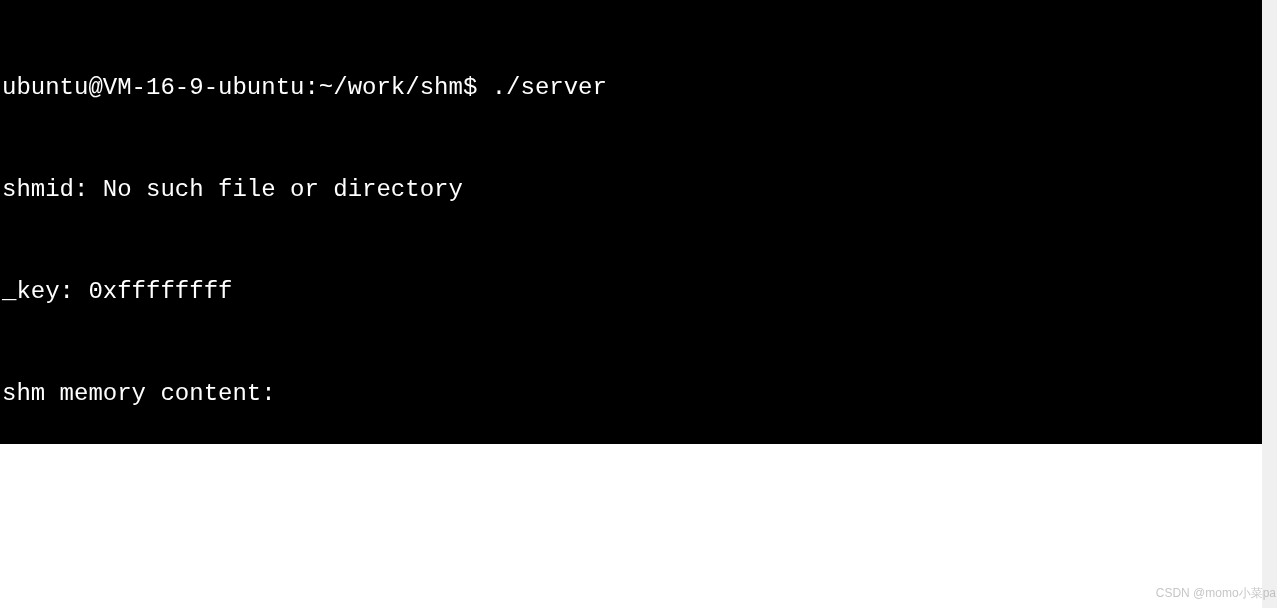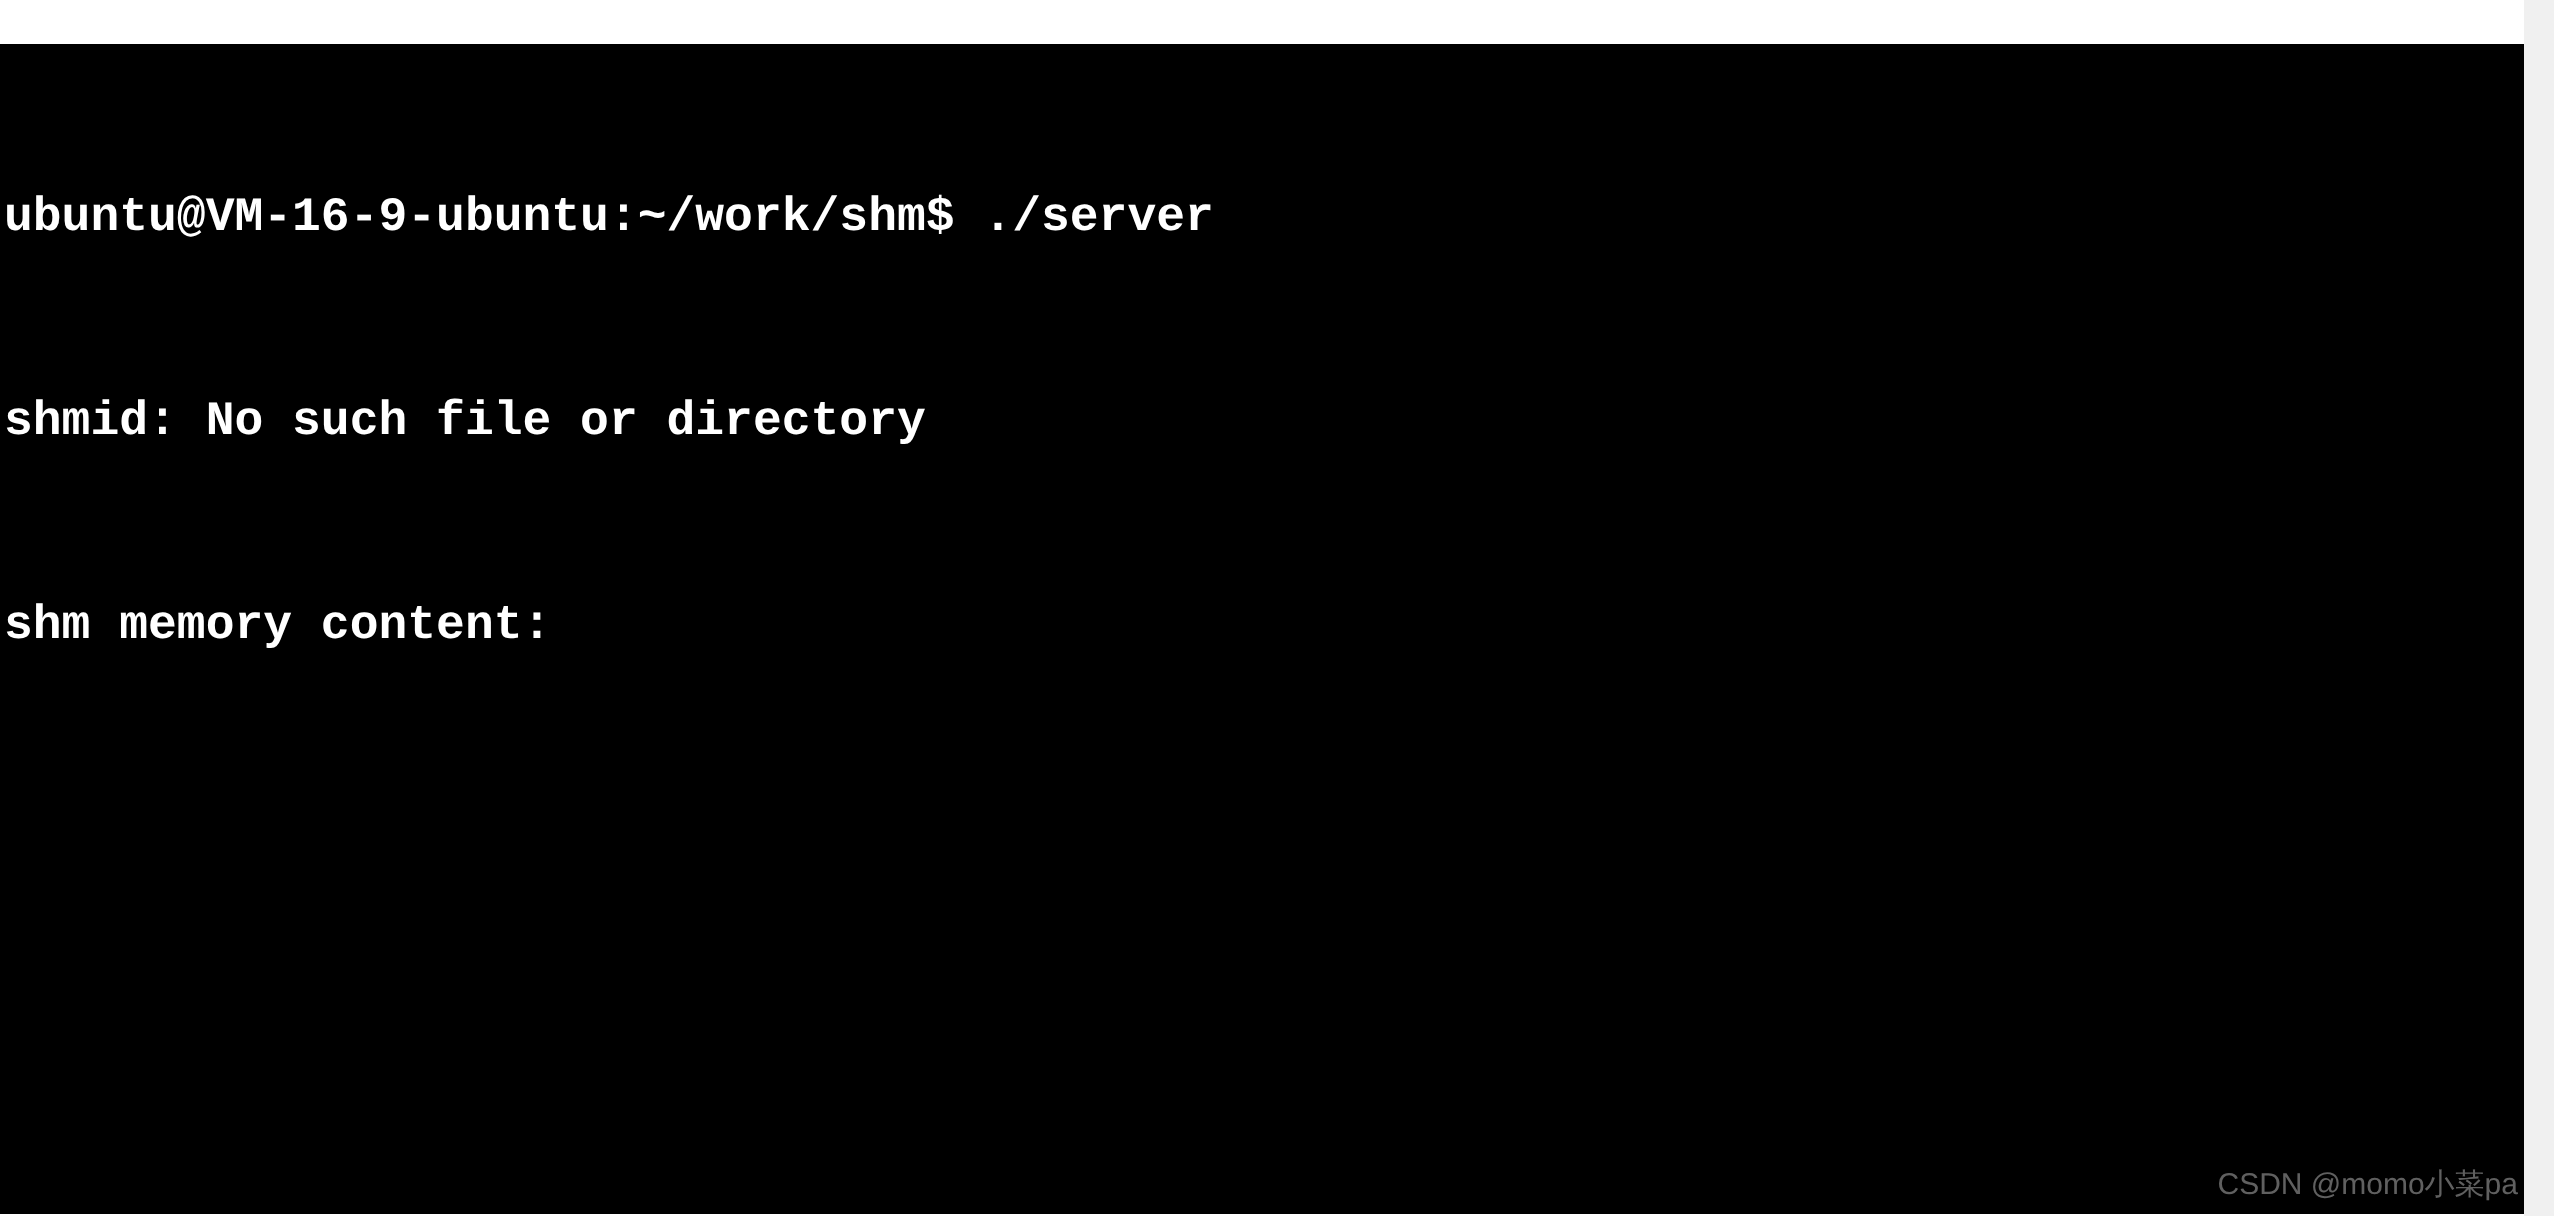--- a/index.html
+++ b/index.html
@@ -10,58 +10,58 @@
     body {
       width: 1277px;
       height: 608px;
       background: #ffffff;
       font-family: "Consolas", "Courier New", monospace;
       overflow: hidden;
       position: relative;
     }
     .terminal {
       width: 1262px;
-      height: 585px;
+      height: 444px;
       background: #000000;
       color: #ffffff;
       font-size: 24px;
       line-height: 34px;
       padding: 3px 2px;
       white-space: pre;
-      font-weight: bold;
+      font-weight: normal;
       overflow: hidden;
-      margin-top: 22px;
     }
     .line {
       display: block;
     }
     .watermark {
       position: absolute;
       bottom: 6px;
-      right: 18px;
+      right: 1px;
       color: rgba(160, 160, 160, 0.6);
       font-family: Arial, sans-serif;
-      font-size: 15px;
+      font-size: 12px;
       pointer-events: none;
     }
     .scrollbar-region {
       position: absolute;
       right: 0;
       top: 0;
       width: 15px;
       height: 608px;
       background: #f0f0f0;
     }
   </style>
 </head>
 <body>
 
 <div class="terminal">
   <span class="line"><span>ubuntu@VM-16-9-ubuntu:~/work/shm$ </span><span>./server</span></span>
   <span class="line">shmid: No such file or directory</span>
+  <span class="line">_key: 0xffffffff</span>
   <span class="line">shm memory content:</span>
   
   
   
   
   
   
   
   
   

